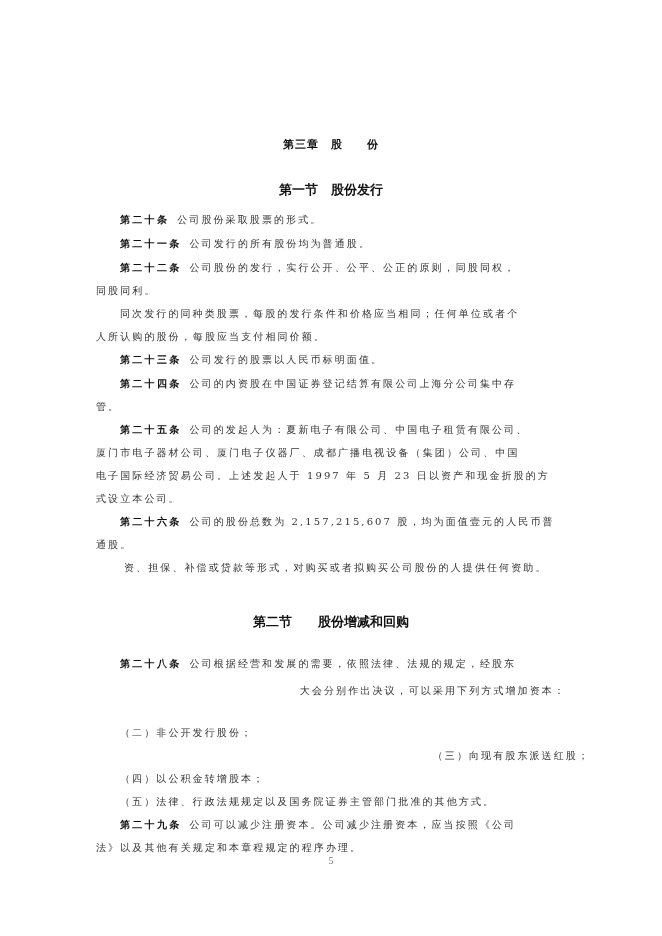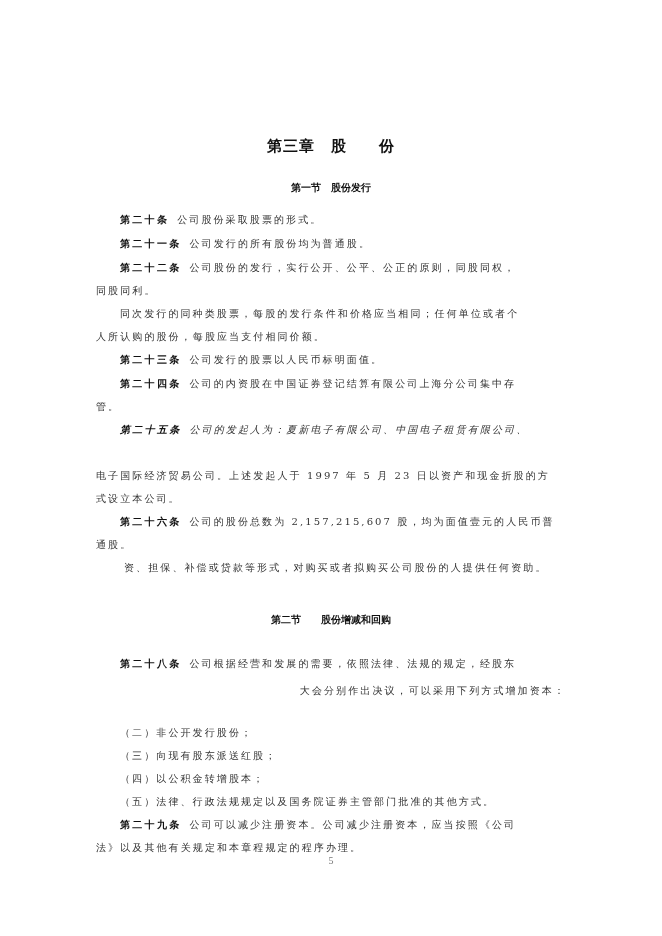--- a/index.html
+++ b/index.html
@@ -19,31 +19,31 @@
       position: absolute;
       left: 0; top: 0;
       width: 662px; height: 936px;
       background: #fff;
     }
     .chapter-title {
       position: absolute;
       top: 137px;
       left: 0; width: 662px;
       text-align: center;
-      font-size: 15px;
+      font-size: 11px;
       font-weight: bold;
       letter-spacing: 1px;
       color: #111;
       white-space: pre;
     }
     .section-title {
       position: absolute;
       left: 0; width: 662px;
       text-align: center;
-      font-size: 10px;
+      font-size: 13px;
       font-weight: bold;
       color: #111;
       white-space: pre;
     }
     .line {
       position: absolute;
       left: 96px;
       width: 470px;
       font-size: 10px;
       line-height: 16px;
@@ -81,32 +81,33 @@
 
   <div class="line indent" style="top:212px;"><span class="art">第二十条</span><span>公司股份采取股票的形式。</span></div>
   <div class="line indent" style="top:236px;"><span class="art">第二十一条</span><span>公司发行的所有股份均为普通股。</span></div>
   <div class="line indent" style="top:260px;"><span class="art">第二十二条</span><span>公司股份的发行，实行公开、公平、公正的原则，同股同权，</span></div>
   <div class="line indent" style="top:306px;">同次发行的同种类股票，每股的发行条件和价格应当相同；任何单位或者个</div>
   <div class="line" style="top:283px;">同股同利。</div>
   <div class="line" style="top:329px;">人所认购的股份，每股应当支付相同价额。</div>
   <div class="line indent" style="top:352px;"><span class="art">第二十三条</span><span>公司发行的股票以人民币标明面值。</span></div>
   <div class="line indent" style="top:376px;"><span class="art">第二十四条</span><span>公司的内资股在中国证券登记结算有限公司上海分公司集中存</span></div>
   <div class="line" style="top:399px;">管。</div>
-  <div class="line indent" style="top:422px;font-style:italic;"><span class="art">第二十五条</span><span>公司的发起人为：夏新电子有限公司、中国电子租赁有限公司、</span></div>
+  <div class="line indent" style="top:422px;"><span class="art">第二十五条</span><span>公司的发起人为：夏新电子有限公司、中国电子租赁有限公司、</span></div>
+  <div class="line" style="top:445px;">厦门市电子器材公司、厦门电子仪器厂、成都广播电视设备（集团）公司、中国</div>
   <div class="line" style="top:468px;">电子国际经济贸易公司。上述发起人于 1997 年 5 月 23 日以资产和现金折股的方</div>
   <div class="line" style="top:491px;">式设立本公司。</div>
   <div class="line indent" style="top:514px;"><span class="art">第二十六条</span><span>公司的股份总数为 2,157,215,607 股，均为面值壹元的人民币普</span></div>
   <div class="line" style="top:537px;">通股。</div>
   <div class="line" style="top:560px;margin-left:28px;">资、担保、补偿或贷款等形式，对购买或者拟购买公司股份的人提供任何资助。</div>
 
   <div class="section-title" style="top:613px;">第二节　　股份增减和回购</div>
 
   <div class="line indent" style="top:656px;"><span class="art">第二十八条</span><span>公司根据经营和发展的需要，依照法律、法规的规定，经股东</span></div>
   <div class="line" style="top:683px;text-align:right;">大会分别作出决议，可以采用下列方式增加资本：</div>
   <div class="line indent-item" style="top:725px;">（二）非公开发行股份；</div>
-  <div class="line indent-item" style="top:748px;">（三）向现有股东派送红股；</div>
+  <div class="line indent-item" style="top:748px;text-align:right;">（三）向现有股东派送红股；</div>
   <div class="line indent-item" style="top:771px;">（四）以公积金转增股本；</div>
   <div class="line indent-item" style="top:794px;">（五）法律、行政法规规定以及国务院证券主管部门批准的其他方式。</div>
   <div class="line indent" style="top:817px;"><span class="art">第二十九条</span><span>公司可以减少注册资本。公司减少注册资本，应当按照《公司</span></div>
   <div class="line" style="top:840px;">法》以及其他有关规定和本章程规定的程序办理。</div>
 
   <div class="page-number">5</div>
 </div>
 
 </body></html>

